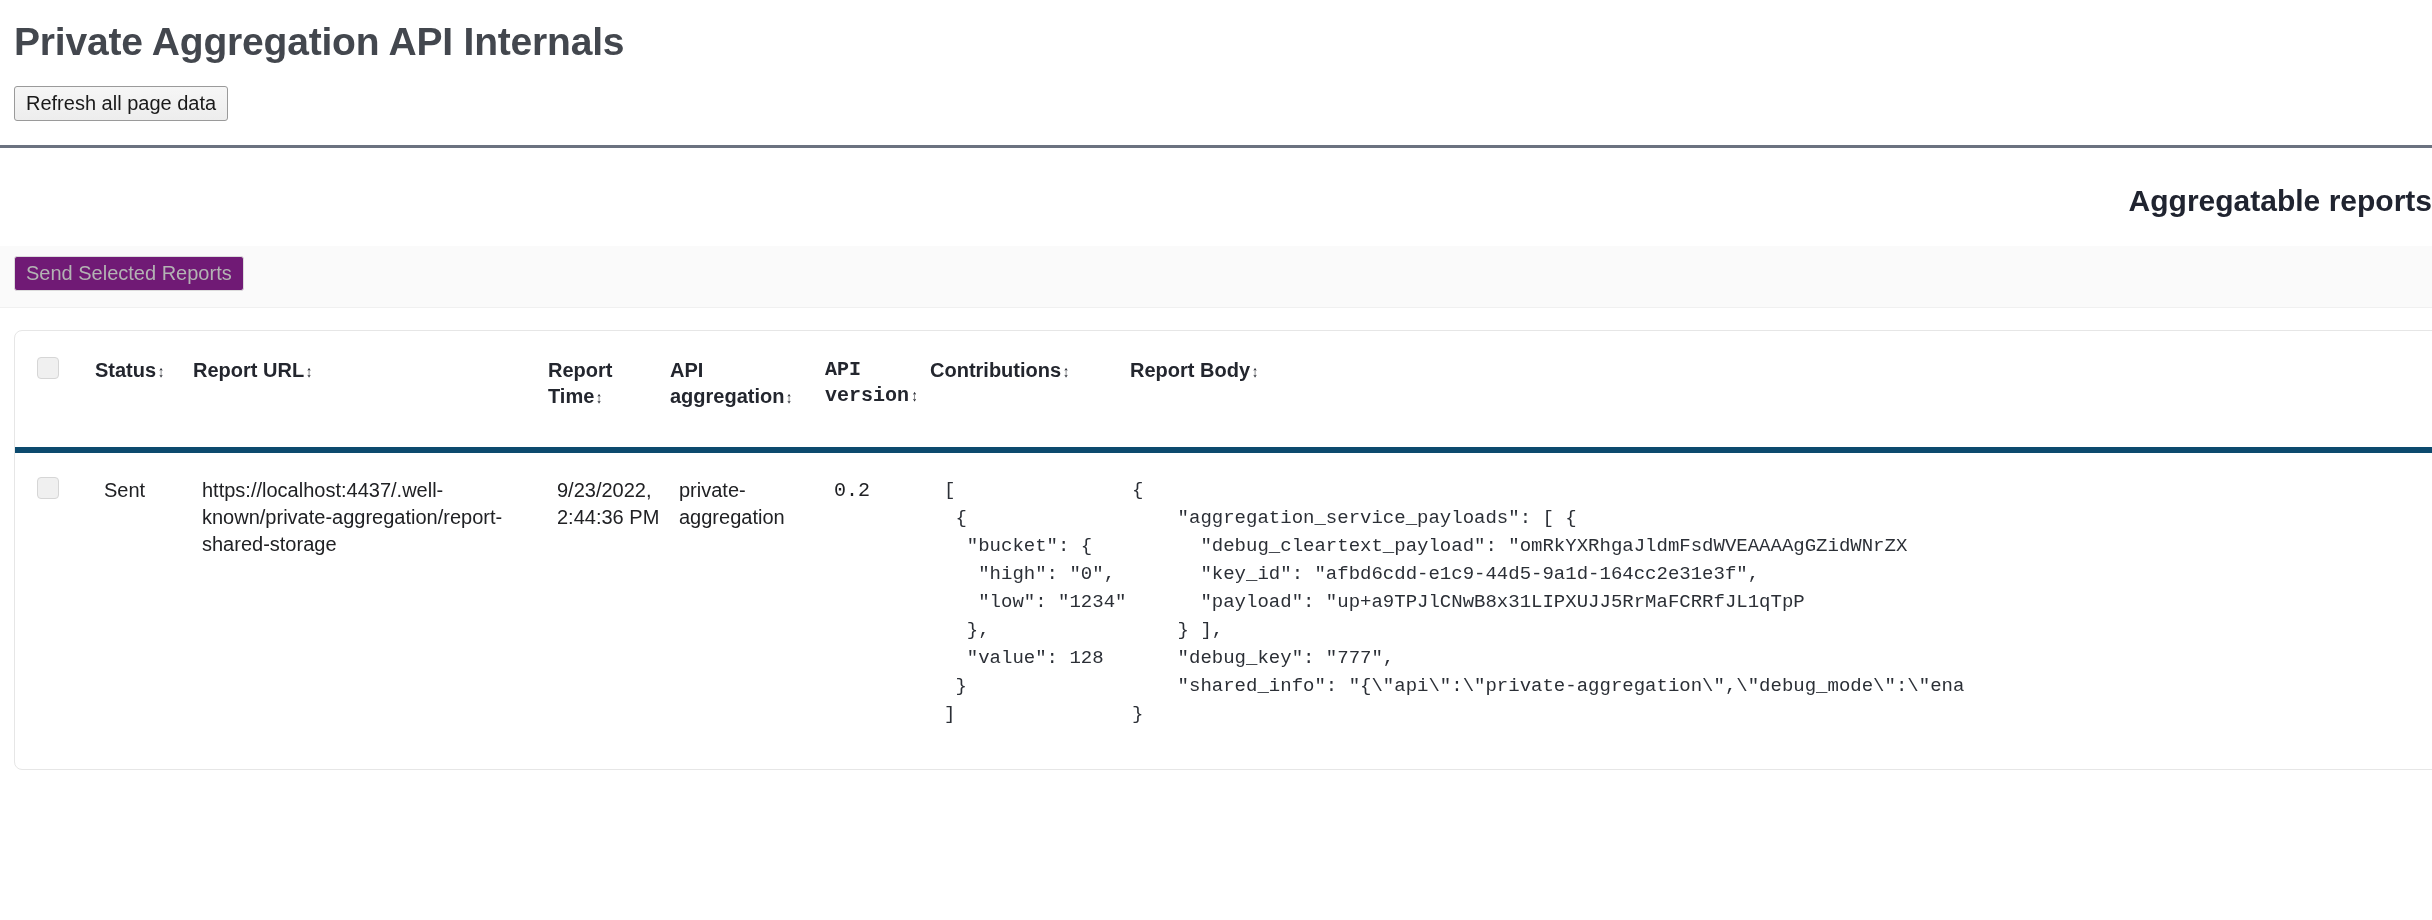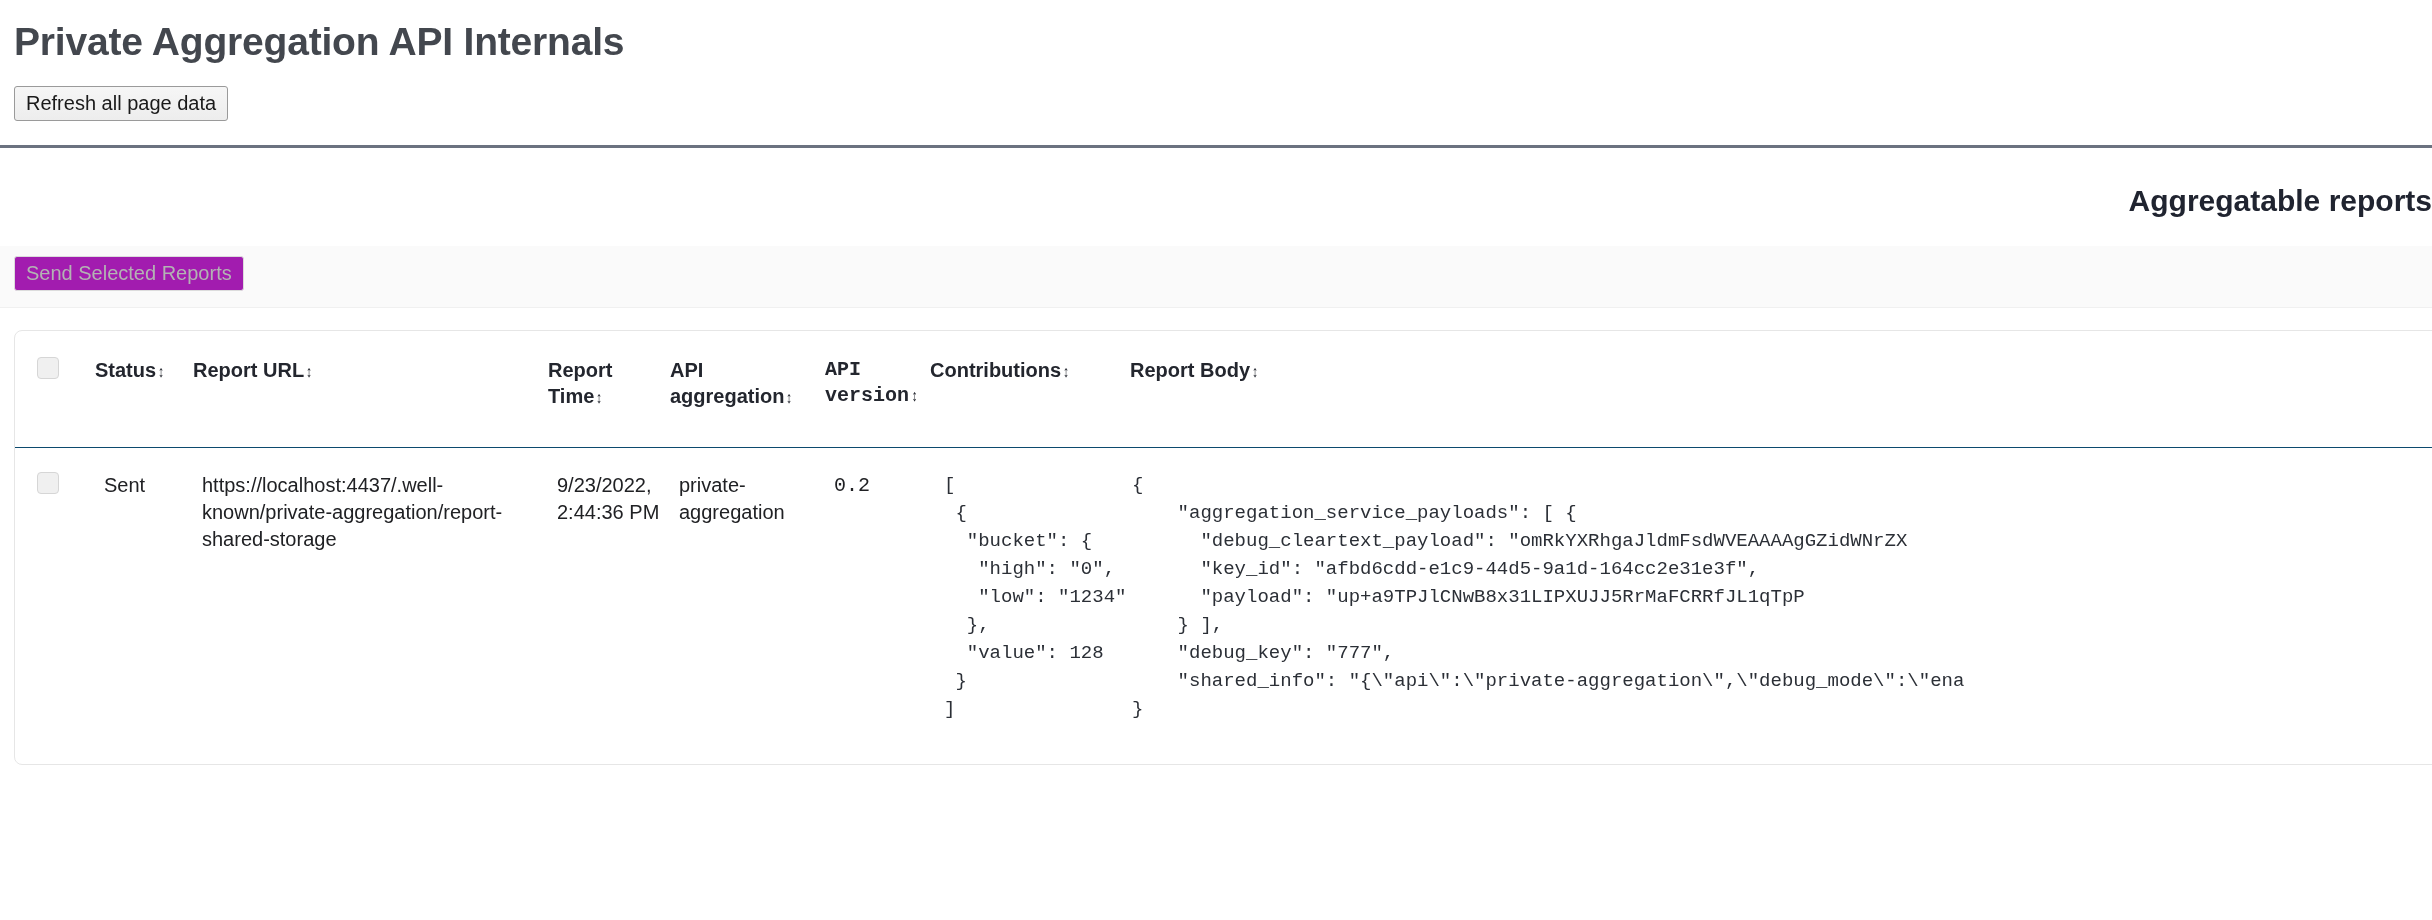--- a/index.html
+++ b/index.html
@@ -82,21 +82,21 @@
     width: 100%;
     background: #fafafa;
     border-bottom: 1px solid #f0f0f0;
     padding: 10px 0 16px 14px;
   }
   .btn-disabled {
     font-family: "Liberation Sans", sans-serif;
     font-size: 20px;
     line-height: 1.1;
     color: #b3b3b3;
-    background: #a21caf;
+    background: #701a75;
     border: 1px solid #dcdcdc;
     border-radius: 3px;
     padding: 5px 11px 6px 11px;
     white-space: nowrap;
     cursor: default;
   }
 
   
   .table-wrap {
     margin: 22px 0 0 14px;
@@ -111,21 +111,21 @@
     width: 100%;
     table-layout: fixed;
   }
   table.reports thead th {
     text-align: left;
     vertical-align: top;
     font-size: 20px;
     font-weight: bold;
     color: #23262e;
     padding: 26px 10px 38px 0;
-    border-bottom: 1px solid #0c4a6e;
+    border-bottom: 6px solid #0c4a6e;
     line-height: 1.3;
   }
   table.reports tbody td {
     text-align: left;
     vertical-align: top;
     font-size: 20px;
     font-weight: normal;
     color: #202124;
     padding: 24px 10px 40px 0;
     line-height: 1.35;

